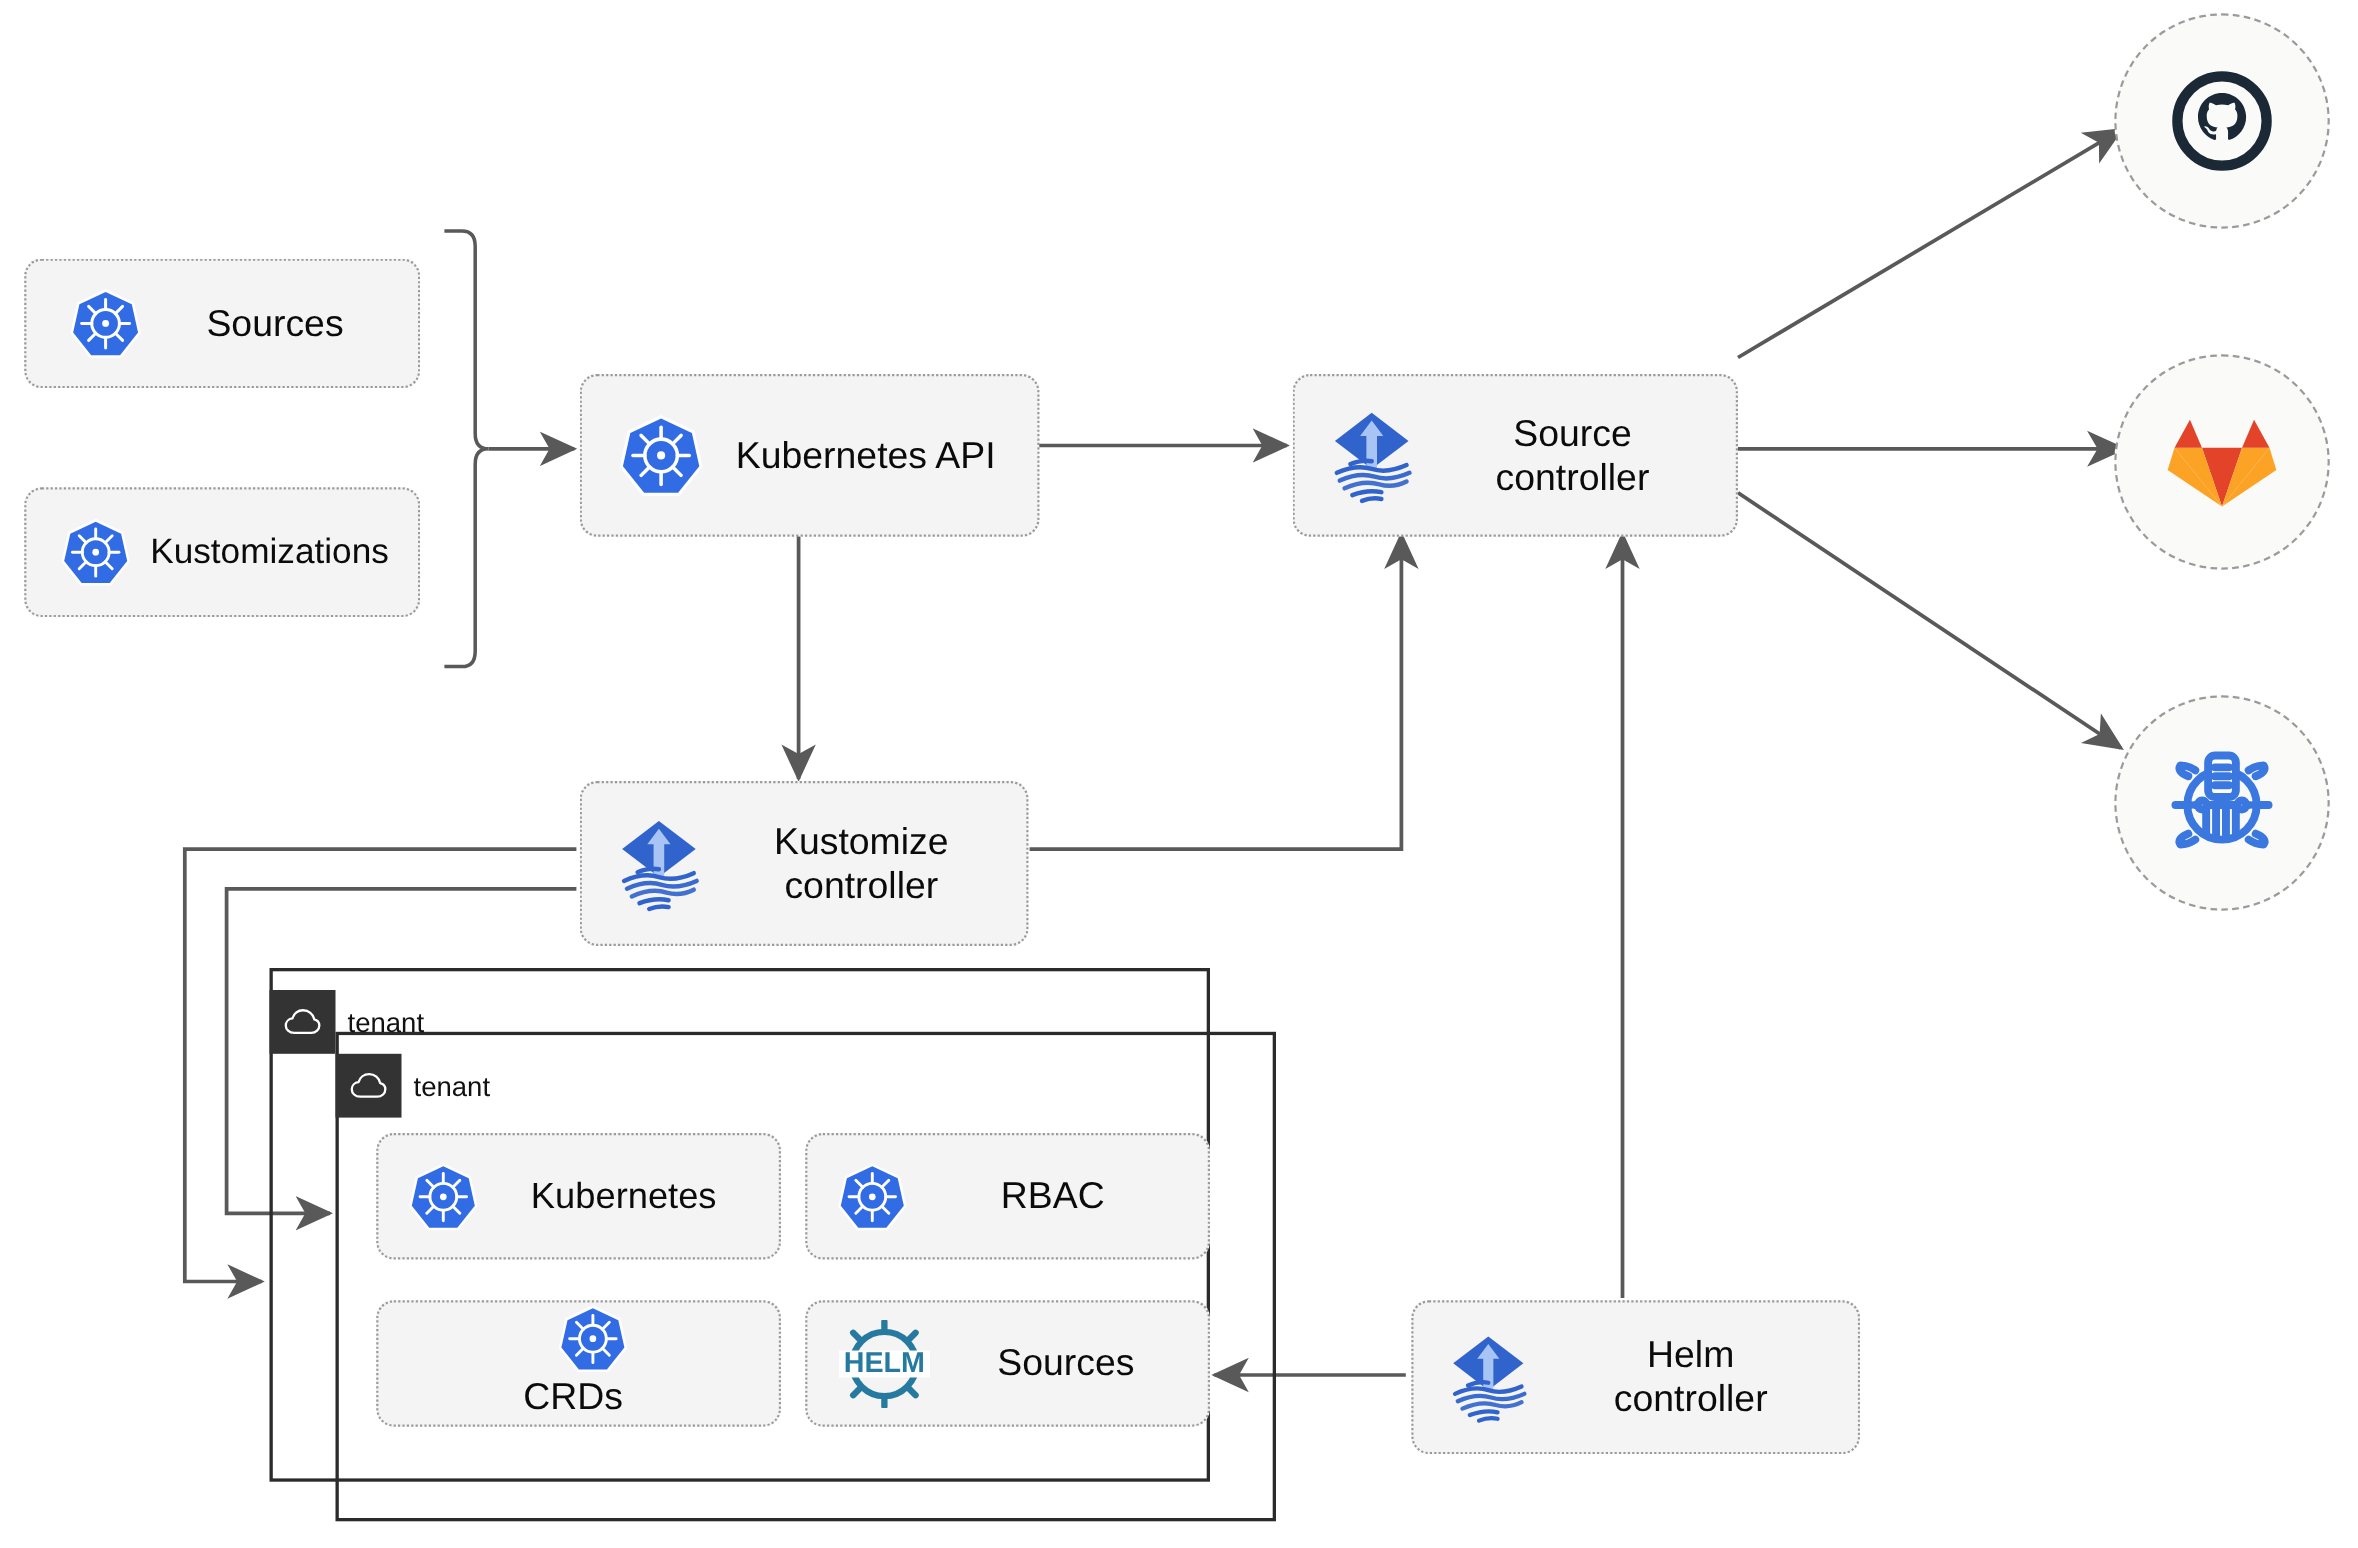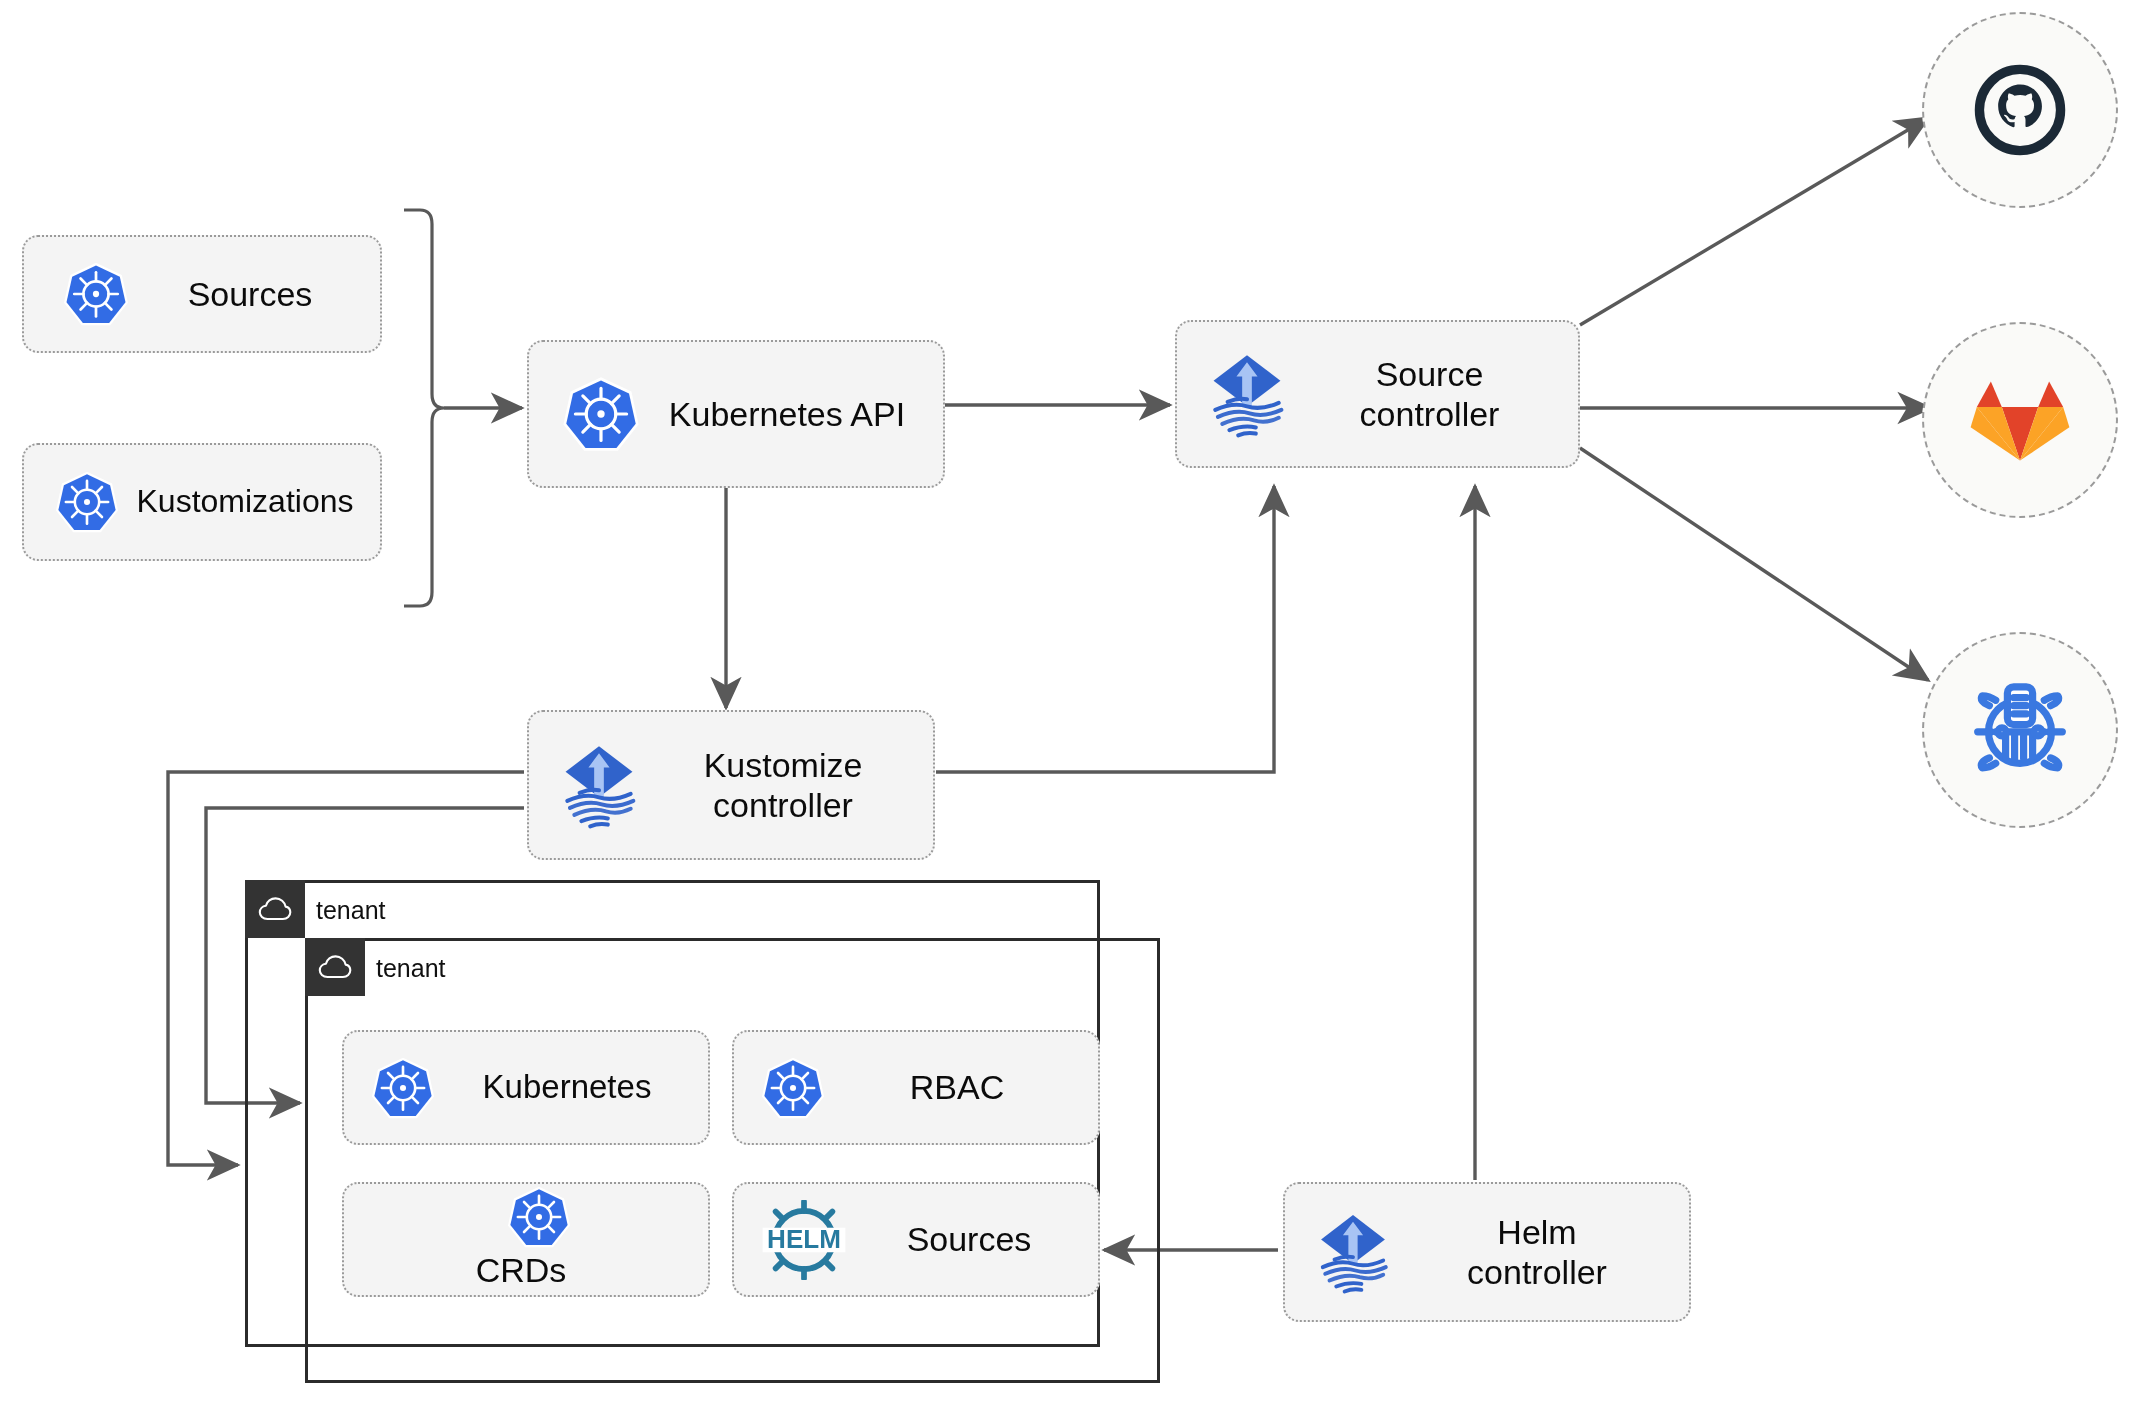--- a/index.html
+++ b/index.html
@@ -54,21 +54,21 @@
     position:absolute;
     color:#111;
     font-size:25px;
   }
 
   
   .layer{position:absolute;left:0;top:0;width:2144px;height:1407px;pointer-events:none;}
   .layer.below{z-index:1;}
   .card,.circ,.tenant,.tenant-tab,.tenant-title{z-index:3;}
   .tenant{z-index:2;}
-  .tenant-tab,.tenant-title{z-index:4;}
+  .tenant-tab,.tenant-title{z-index:4;margin-top:20px;}
 </style>
 </head>
 <body>
 
 <div id="canvas">
 
   <svg class="layer below" viewBox="0 0 2144 1407">
     <defs>
       <marker id="ah" markerWidth="11" markerHeight="11" refX="9.2" refY="5.2" orient="auto" markerUnits="strokeWidth">
         <path d="M0,0.6 L10,5.2 L0,9.8 L2.6,5.2 Z" fill="#595959"></path>
@@ -183,21 +183,21 @@
             <line x1="63.1" y1="63.1" x2="72.7" y2="72.7"></line>
           <line x1="72.7" y1="27.3" x2="63.1" y2="36.9"></line>
             <line x1="36.9" y1="63.1" x2="27.3" y2="72.7"></line>
         </g>
         <circle cx="50" cy="50" r="4.6" fill="#ffffff"></circle>
       </svg>
     </span>
     <span class="label">Kubernetes API</span>
   </div>
 
-  <div class="card" style="left:1175px;top:320px;width:405px;height:148px;">
+  <div class="card" style="left:1175px;top:340px;width:405px;height:148px;">
     <span class="ico" style="margin-left:26px;">
       <svg width="88" height="88" viewBox="0 0 100 100">
         <path d="M50 6 L88 35 L50 64 L12 35 Z" fill="#3063CB"></path>
         <path d="M50 14 L62 30 L55.5 30 L55.5 64 L44.5 64 L44.5 30 L38 30 Z" fill="#A8C4F4"></path>
         <g fill="none" stroke="#3063CB" stroke-width="4.6" stroke-linecap="round">
           <path d="M14 68 Q34 59 50 64 Q66 69 86 60"></path>
           <path d="M17 76 Q37 67 53 72 Q69 77 89 68" opacity="0.95"></path>
           <path d="M22 84 Q42 75 58 80 Q72 84 86 77" opacity="0.9"></path>
           <path d="M30 91 Q46 85 60 88"></path>
           <path d="M40 97 Q50 93 60 95"></path>

